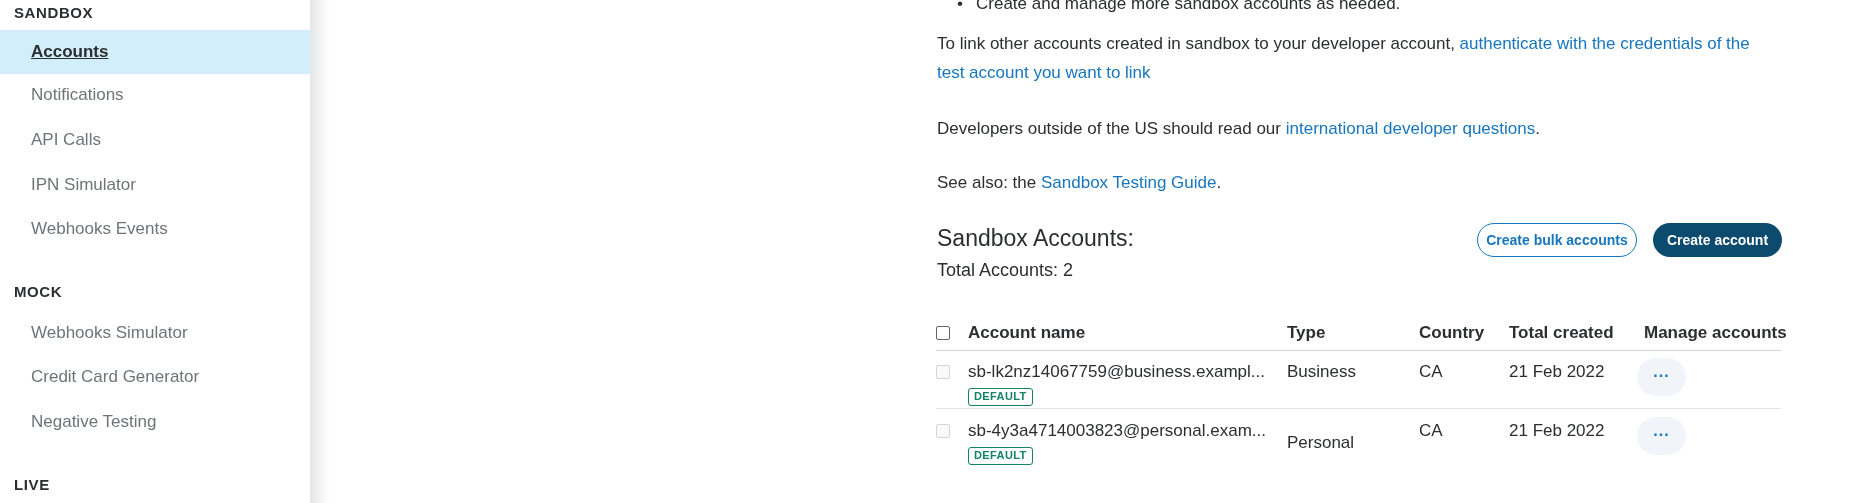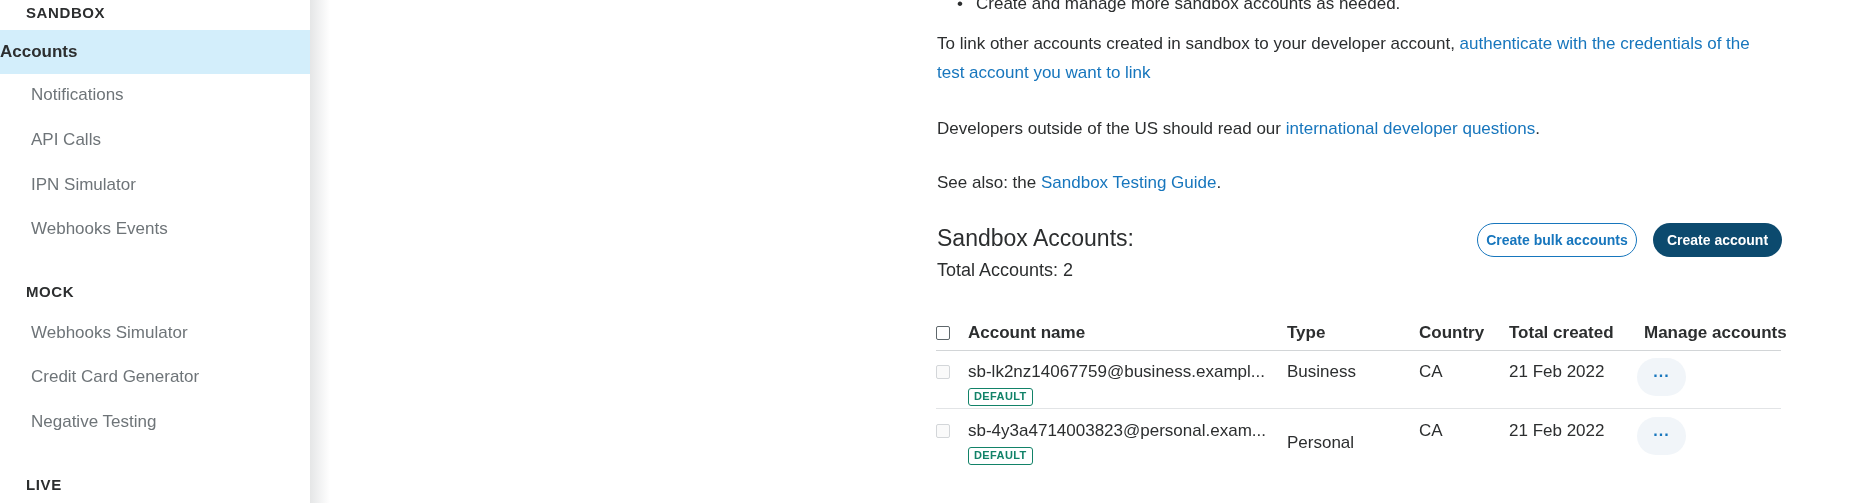--- a/index.html
+++ b/index.html
@@ -12,30 +12,30 @@
 
   
   #sidebar { position:absolute; left:0; top:0; width:310px; height:503px; background:#fff; }
   #sidebar-shadow {
     position:absolute; left:310px; top:0; width:20px; height:503px;
     background:linear-gradient(to right, rgba(110,116,120,0.18), rgba(110,116,120,0));
     pointer-events:none;
   }
   .sb-section-title {
     position:absolute; left:14px; height:22px; line-height:22px;
-    font-size:15px; font-weight:bold; color:#2c2e2f; letter-spacing:0.6px;margin-left:12px;
+    font-size:15px; font-weight:bold; color:#2c2e2f; letter-spacing:0.6px;
   }
   .sb-item {
     position:absolute; left:31px; height:22px; line-height:22px;
     font-size:17px; color:#6e7478; cursor:pointer; white-space:nowrap;
   }
   .sb-item-active {
     position:absolute; left:0; top:30px; width:310px; height:44px;
-    background:#d3eefb; display:flex; align-items:center; 
-    font-size:17px; font-weight:bold; color:#2c2e2f; cursor:pointer;
+    background:#d3eefb; display:flex; align-items:center; padding-left:31px;
+    font-size:17px; font-weight:bold; color:#2c2e2f; cursor:pointer;text-decoration:underline;
   }
 
   
   #main { position:absolute; left:936px; top:0; width:900px; height:503px; }
   .line { position:absolute; white-space:nowrap; font-size:17px; line-height:26px; color:#2c2e2f; }
   a.link { color:#1776bd; text-decoration:none; cursor:pointer; }
   .bullet-dot { display:inline-block; width:19px; color:#2c2e2f; }
 
   .page-heading { position:absolute; top:223px; left:1px; font-size:23px; line-height:30px; color:#2c2e2f; white-space:nowrap; }
   .total-line  { position:absolute; top:257px; left:1px; font-size:18px; line-height:26px; white-space:nowrap; }

